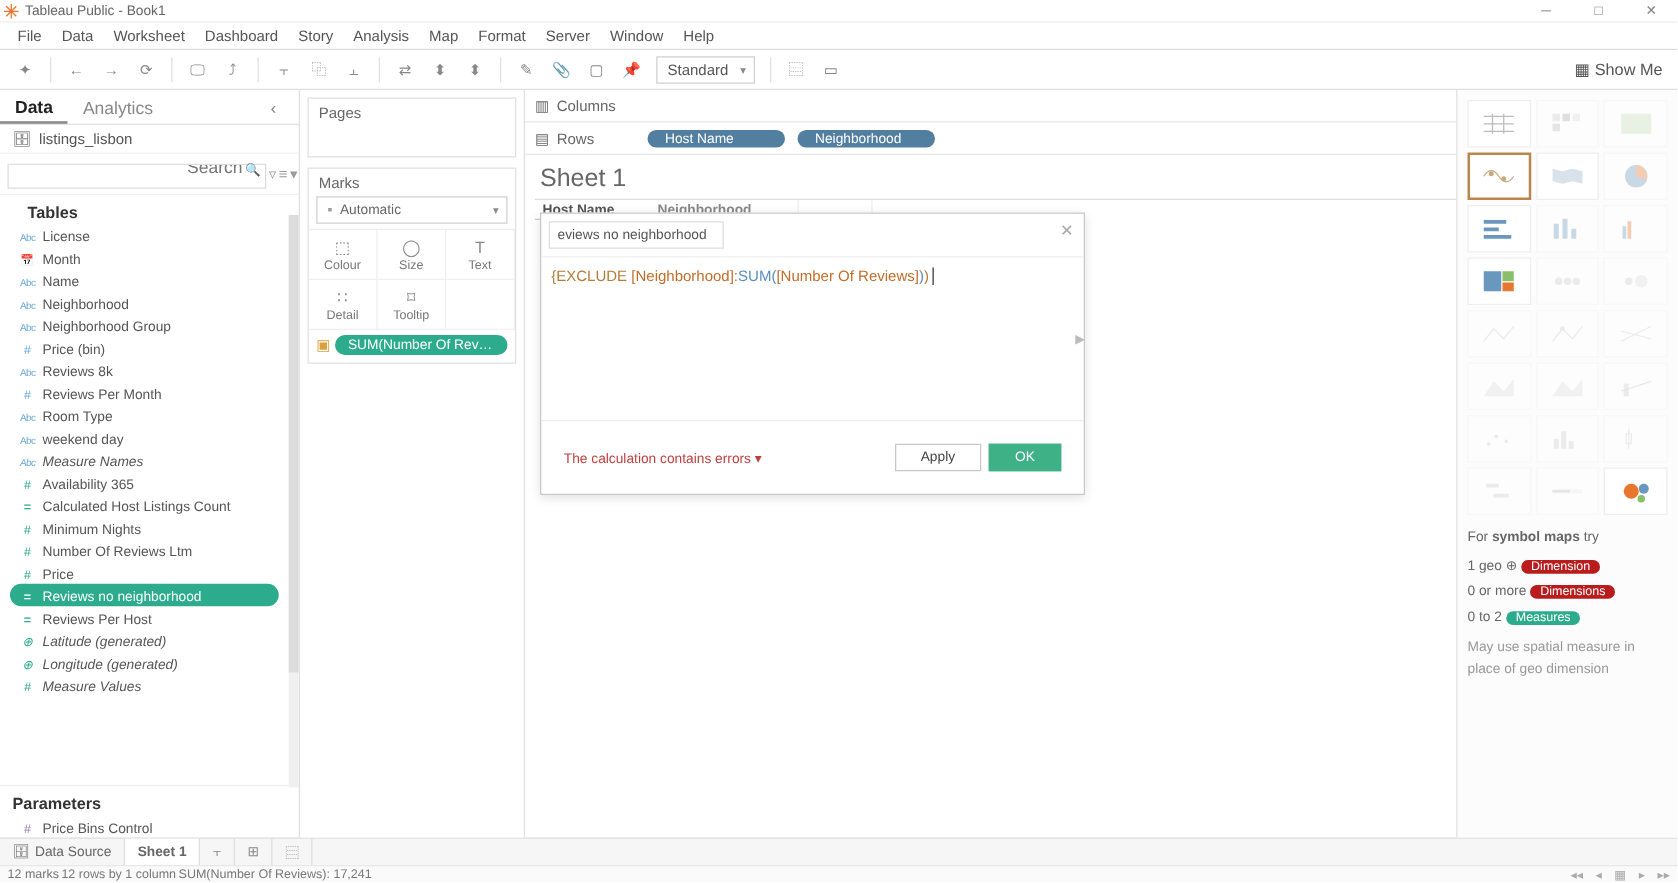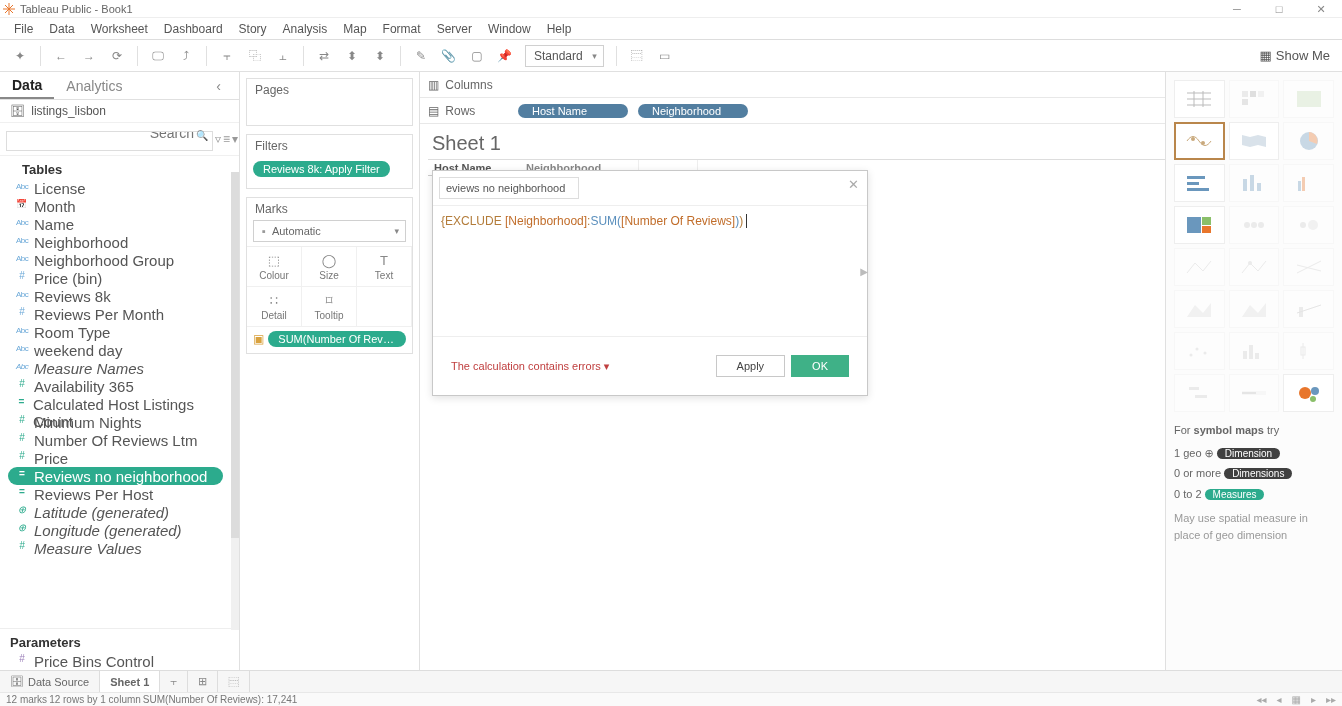--- a/index.html
+++ b/index.html
@@ -206,23 +206,23 @@
     font-weight: 600;
     font-size: 13px;
     padding: 6px 10px 2px;
     color: #333;
     margin-left: 12px;
   }
   
   .field-list { overflow-y:auto; flex:1; padding-right:8px; }
   .field-item {
     display: flex;
-    align-items: flex-start;
+    align-items: flex-end;
     padding: 1px 10px 1px 16px;
-    font-size: 15px;
+    font-size: 11px;
     color: #555;
     gap: 6px;
     height:18px;
     cursor:pointer;
   }
   .field-item.italic { font-style: italic; }
   .field-item.selected {
     background: #2cab8d;
     color: #fff;
     border-radius: 10px;
@@ -461,21 +461,21 @@
     align-items:center;
     justify-content:center;
     position:relative;
     background:#fff;
     cursor:pointer;
     overflow:hidden;
   }
   .sm-cell.dim { opacity:0.35; }
   .sm-cell.highlighted { border:2px solid #b9864b; }
   .sm-help { font-size:11px; color:#666; margin-top:10px; line-height:1.5; }
-  .sm-help .chip { background:#404040; color:#fff; border-radius:9px; padding:0 8px; font-size:10px; }
+  .sm-help .chip { background:#b91c1c; color:#fff; border-radius:9px; padding:0 8px; font-size:10px; }
   .sm-help .chip.green { background:#2cab8d; }
   
   
   .sheet-tabs {
     height:22px;
     border-top:1px solid #ddd;
     background:#f6f6f6;
     display:flex;
     align-items:stretch;
   }
@@ -688,26 +688,20 @@
       </div>
     <div class="data-scrollbar">
         <div class="data-scrollbar-thumb"></div>
       </div>
   </div>
 
   <div class="cards-col">
     <div class="card pages">
       <div class="card-title">Pages</div>
     </div>
-    <div class="card filters">
-      <div class="card-title">Filters</div>
-      <div class="card-body">
-        <span class="pill">Reviews 8k: Apply Filter</span>
-      </div>
-    </div>
     <div class="card">
       <div class="card-title">Marks</div>
       <div class="marks-type">
         <span>Automatic</span>
       </div>
       <div class="marks-grid">
         <div class="mark-cell">
             <span class="mi">⬚</span>
             <span>Colour</span>
           </div>

